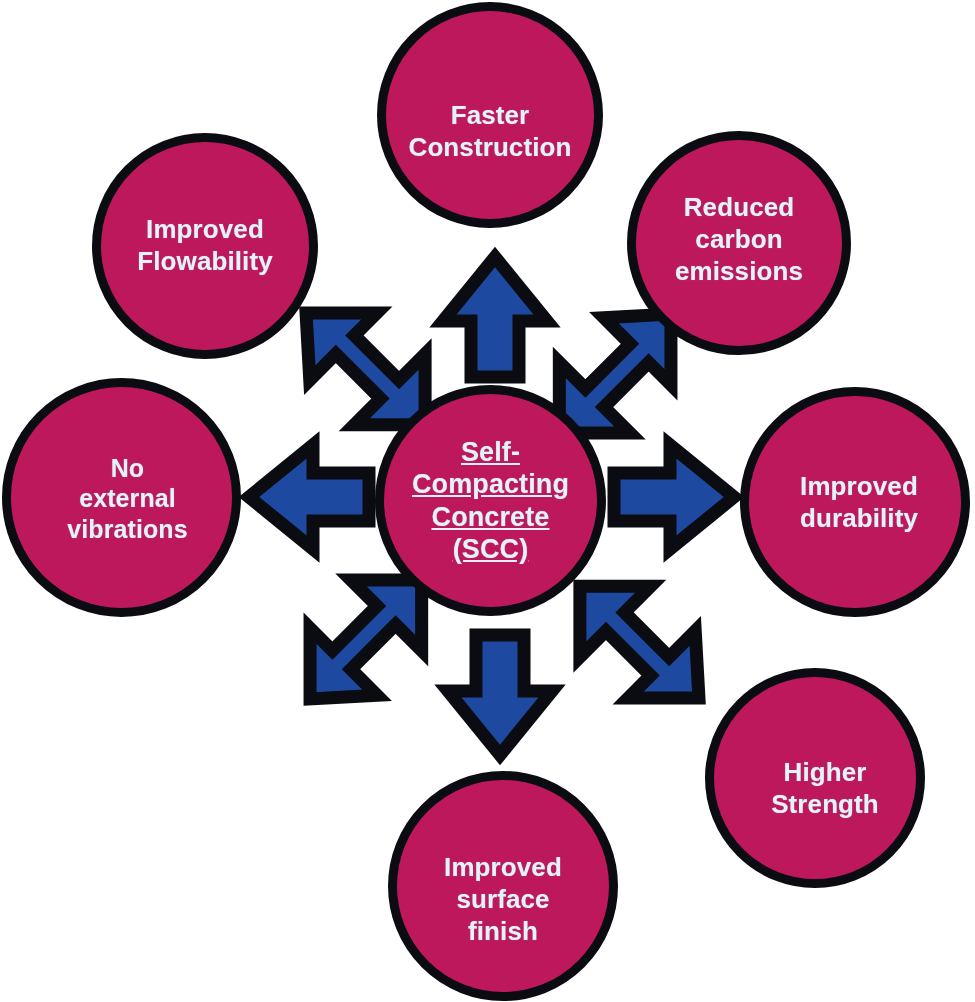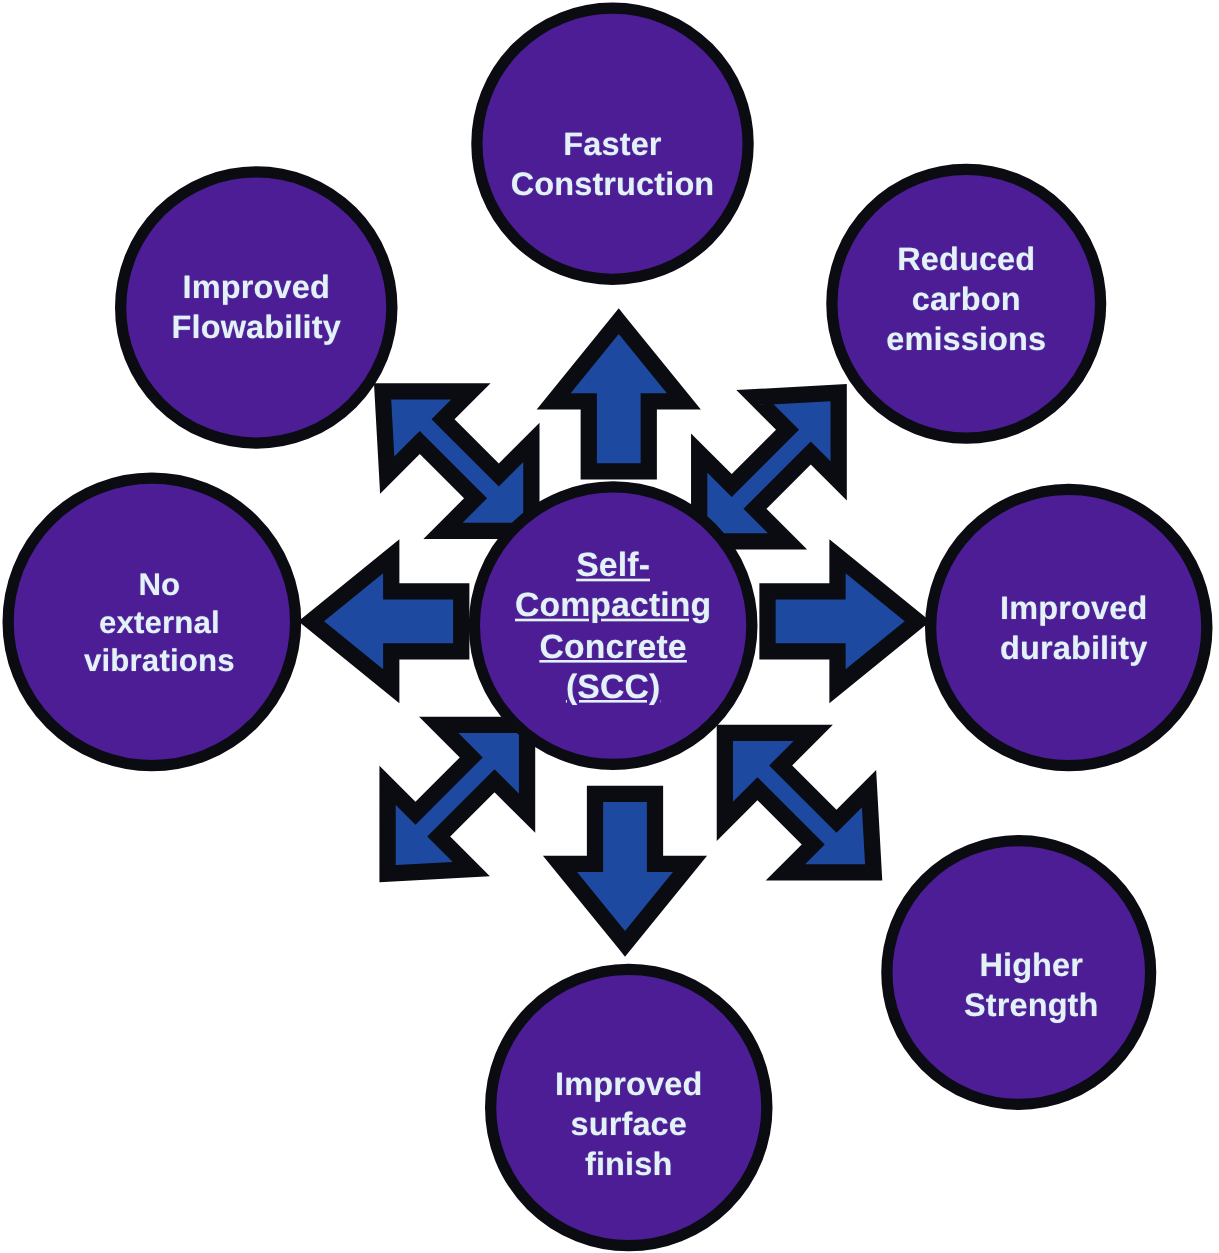--- a/index.html
+++ b/index.html
@@ -20,21 +20,21 @@
   #diagram-svg {
     position: absolute;
     left: 0;
     top: 0;
     width: 975px;
     height: 1002px;
   }
   .node {
     position: absolute;
     border-radius: 50%;
-    background: #4c1d95;
+    background: #be185d;
     border: 9px solid #0B0B12;
     box-sizing: border-box;
     display: flex;
     align-items: center;
     justify-content: center;
     text-align: center;
   }
   .node-label {
     color: #E4F2F7;
     font-family: "Liberation Sans", sans-serif;
@@ -110,21 +110,21 @@
 Compacting
 Concrete
 (SCC)</span>
   </div>
 
   <div class="node node-top" style="left:377px; top:2px; width:226px; height:226px;">
     <span class="node-label">Faster
 Construction</span>
   </div>
 
-  <div class="node node-topright" style="left:661px; top:131px; width:224px; height:224px;align-items:center;">
+  <div class="node node-topright" style="left:627px; top:131px; width:224px; height:224px;align-items:center;">
     <span class="node-label">Reduced
 carbon
 emissions</span>
   </div>
 
   <div class="node node-right" style="left:740px; top:387px; width:230px; height:230px;">
     <span class="node-label">Improved
 durability</span>
   </div>
 

